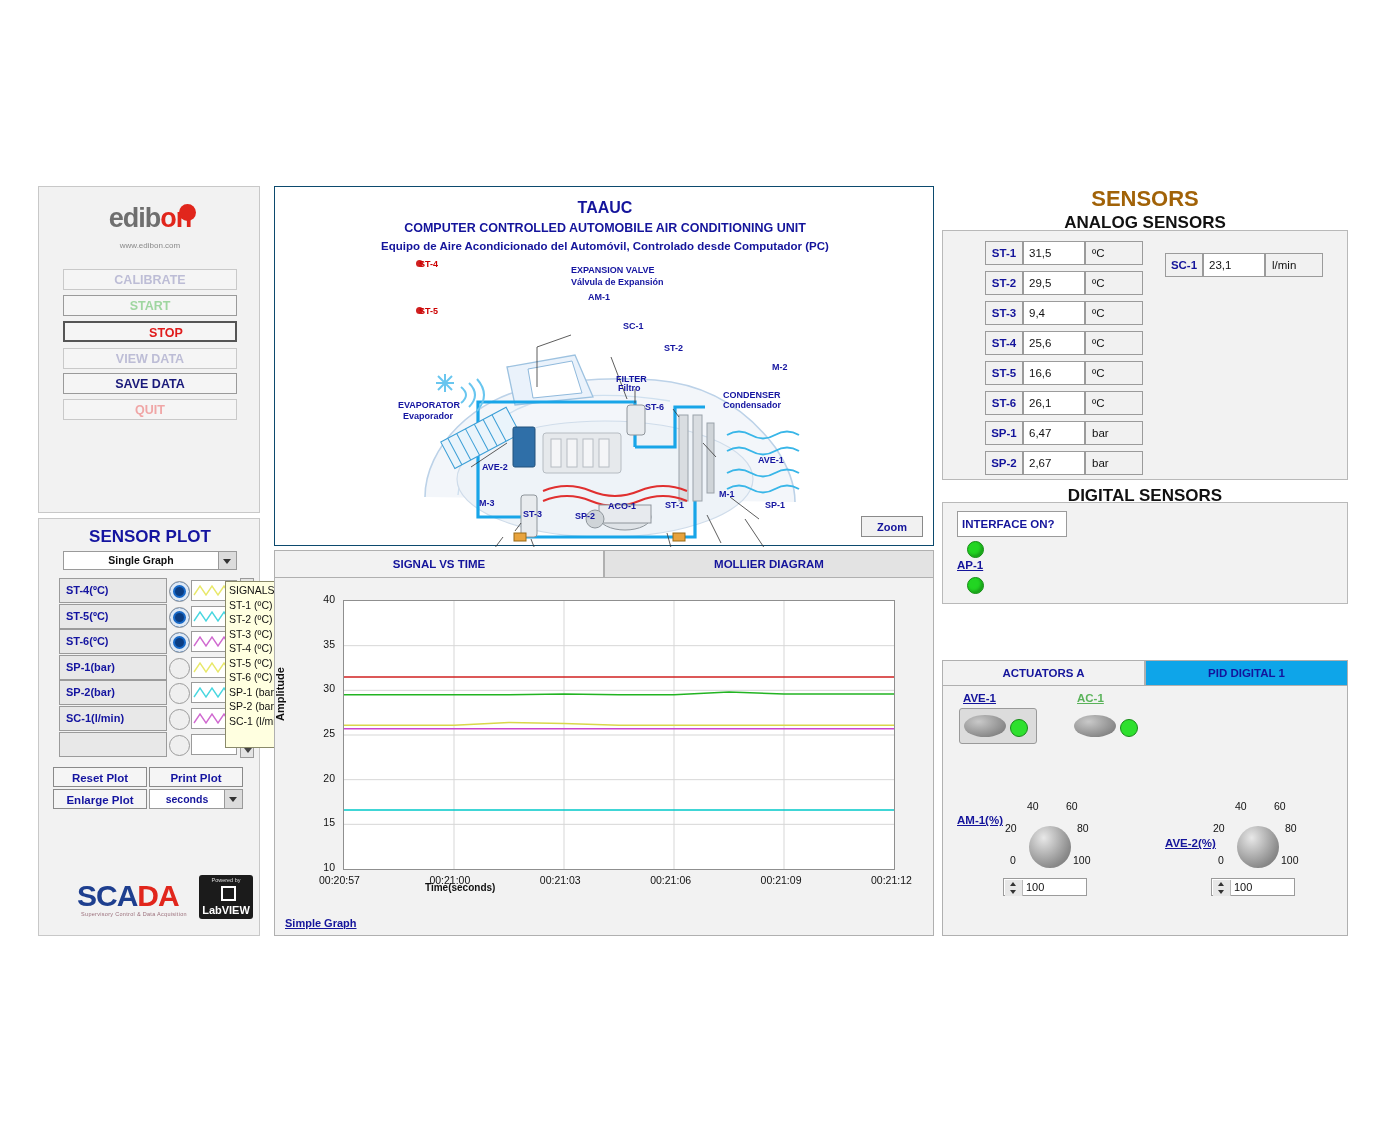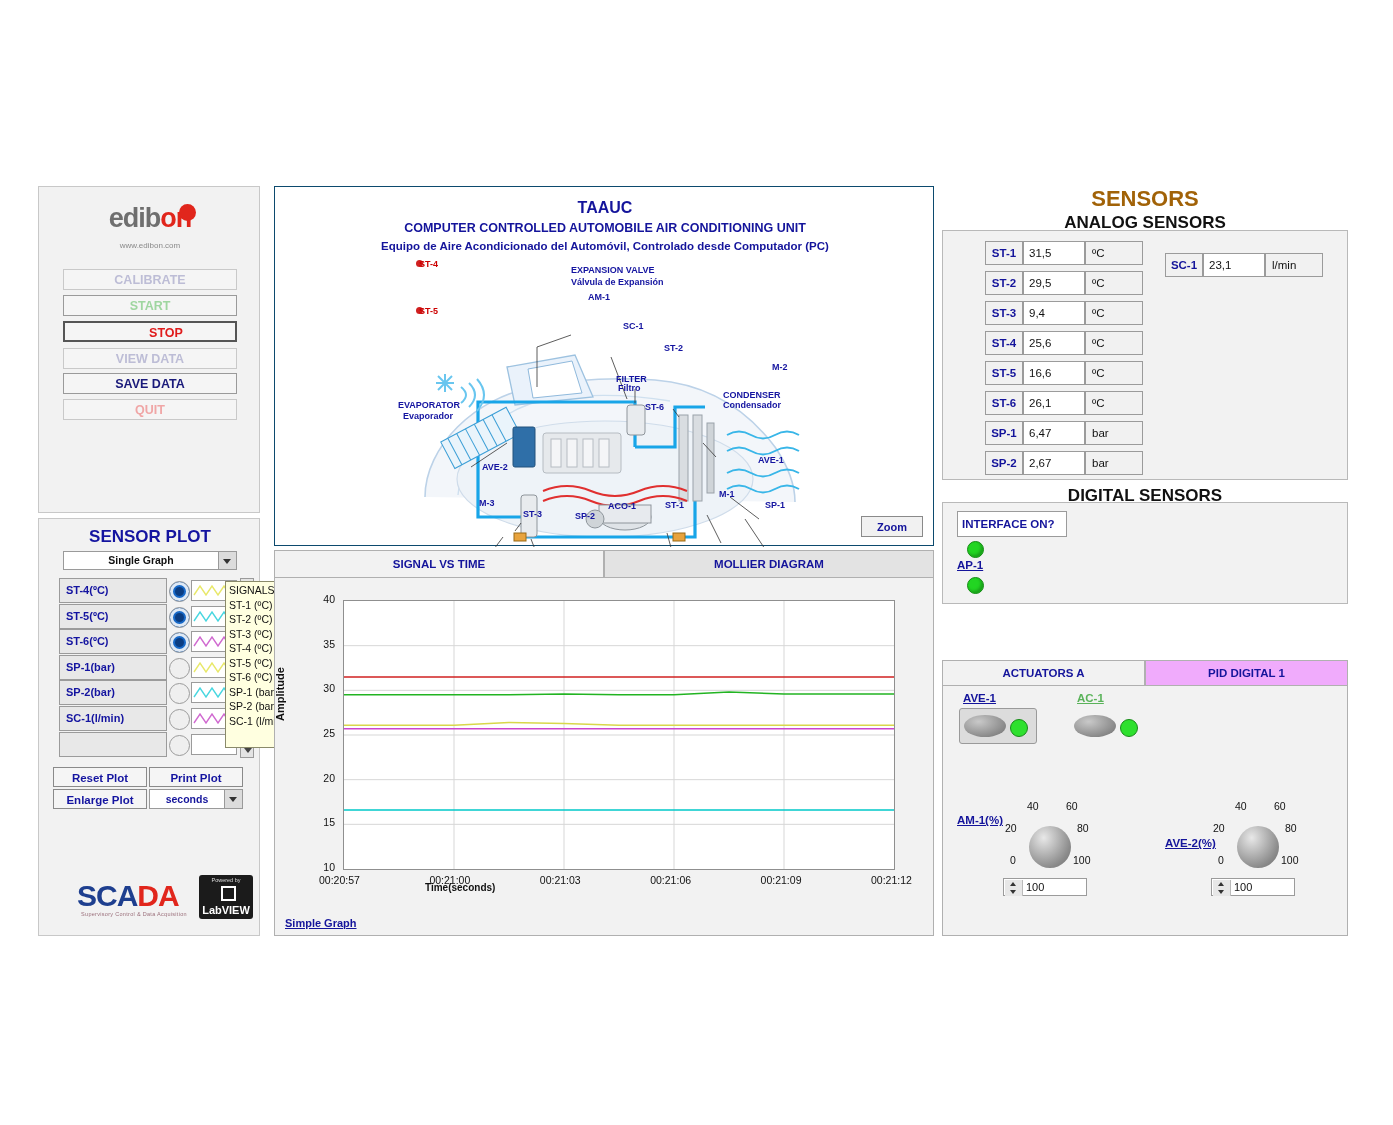--- a/index.html
+++ b/index.html
@@ -442,21 +442,21 @@
                   font-size:11.5px;font-weight:bold;color:#14149b;line-height:24px;padding-left:4px;">INTERFACE ON?</div>
       <div class="led" style="left:24px;top:38px;"></div>
       <div style="position:absolute;left:14px;top:56px;font-size:11.5px;font-weight:bold;color:#14149b;text-decoration:underline;text-align:center;">AP-1</div>
       <div class="led" style="left:24px;top:74px;"></div>
     </div>
   </div>
 
   <div class="act">
     <div class="a-title">ACTUATORS</div>
     <div class="a-tab" style="left:0;width:203px;background:#f2f2f2;border-bottom-color:#f2f2f2;">ACTUATORS A</div>
-    <div class="a-tab" style="left:203px;width:203px;background:#f0abfc;">PID DIGITAL 1</div>
+    <div class="a-tab" style="left:203px;width:203px;background:#0ea5e9;">PID DIGITAL 1</div>
     <div class="a-body">
       <div class="knoblbl" style="left:20px;top:6px;">AVE-1</div>
       <div class="tog" style="left:16px;top:22px;">
         <div class="knob"></div>
         <div class="lite"></div>
       </div>
       <div class="knoblbl" style="left:134px;top:6px;color:#5ab35a;">AC-1</div>
       <div class="tog" style="left:126px;top:22px;background:#f2f2f2;border-color:#f2f2f2;">
         <div class="knob"></div>
         <div class="lite"></div>

